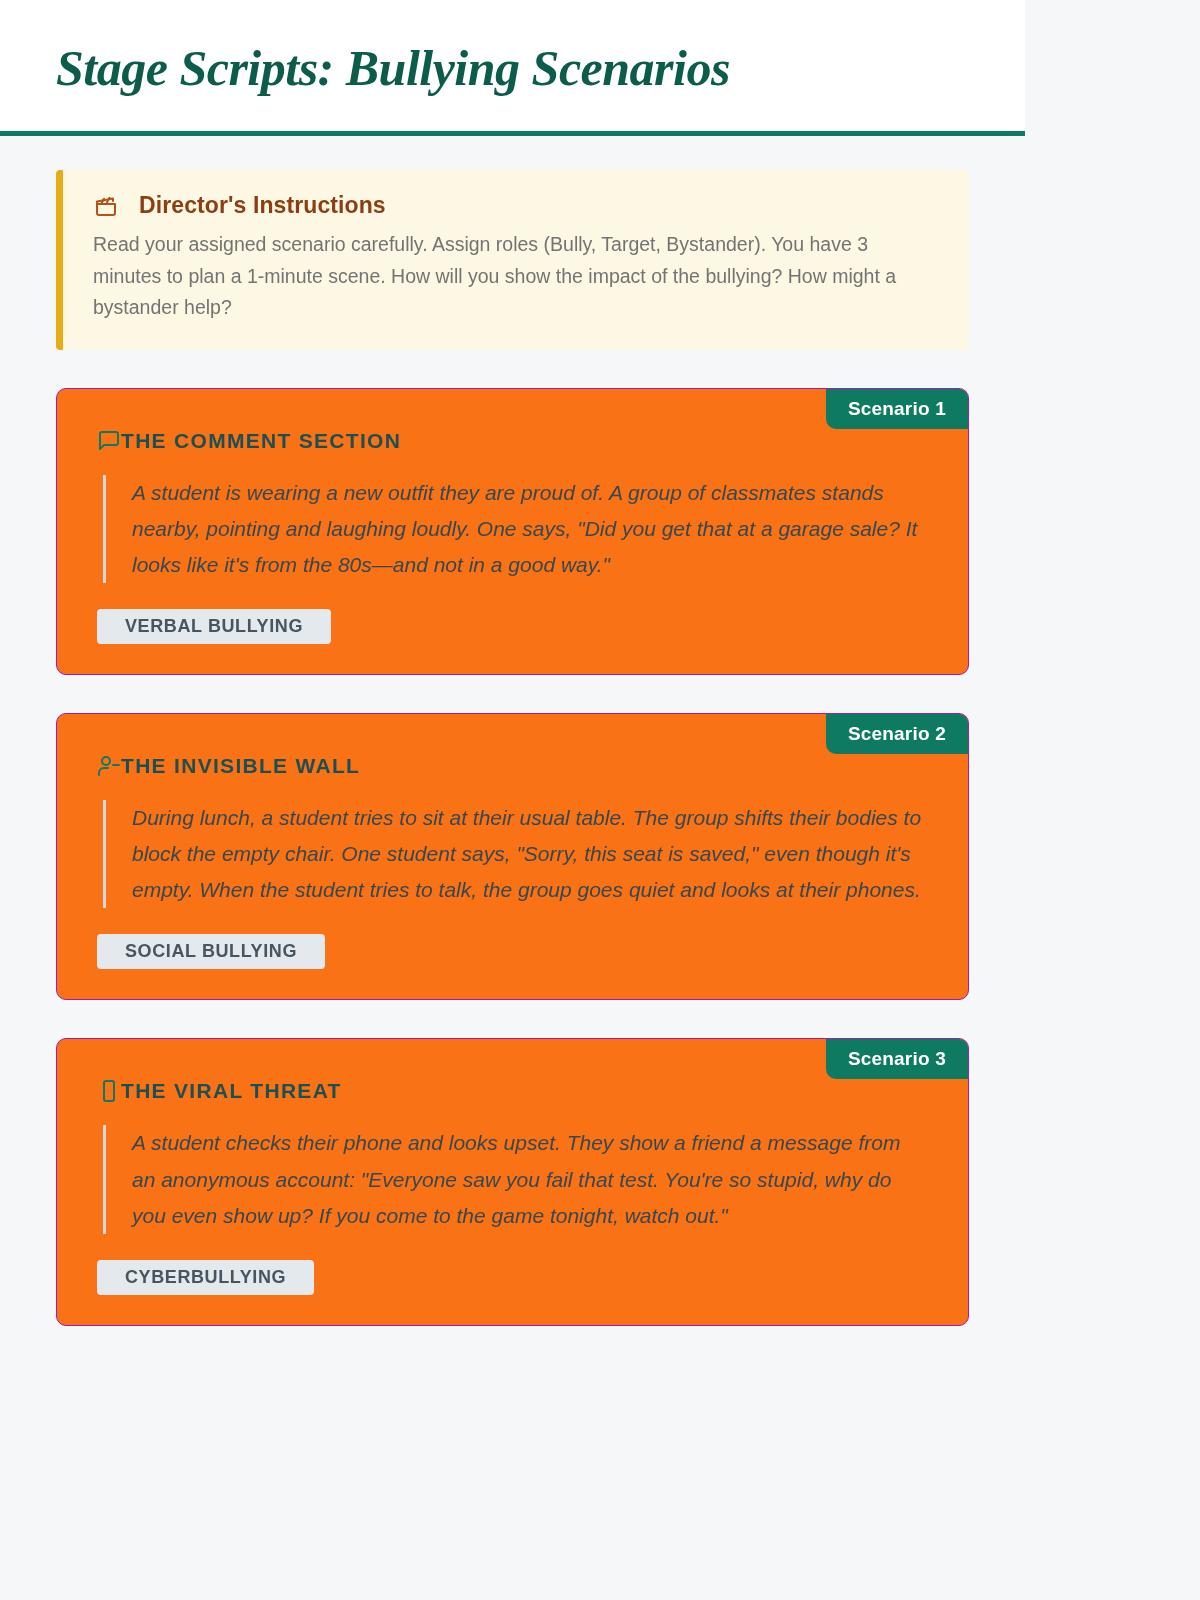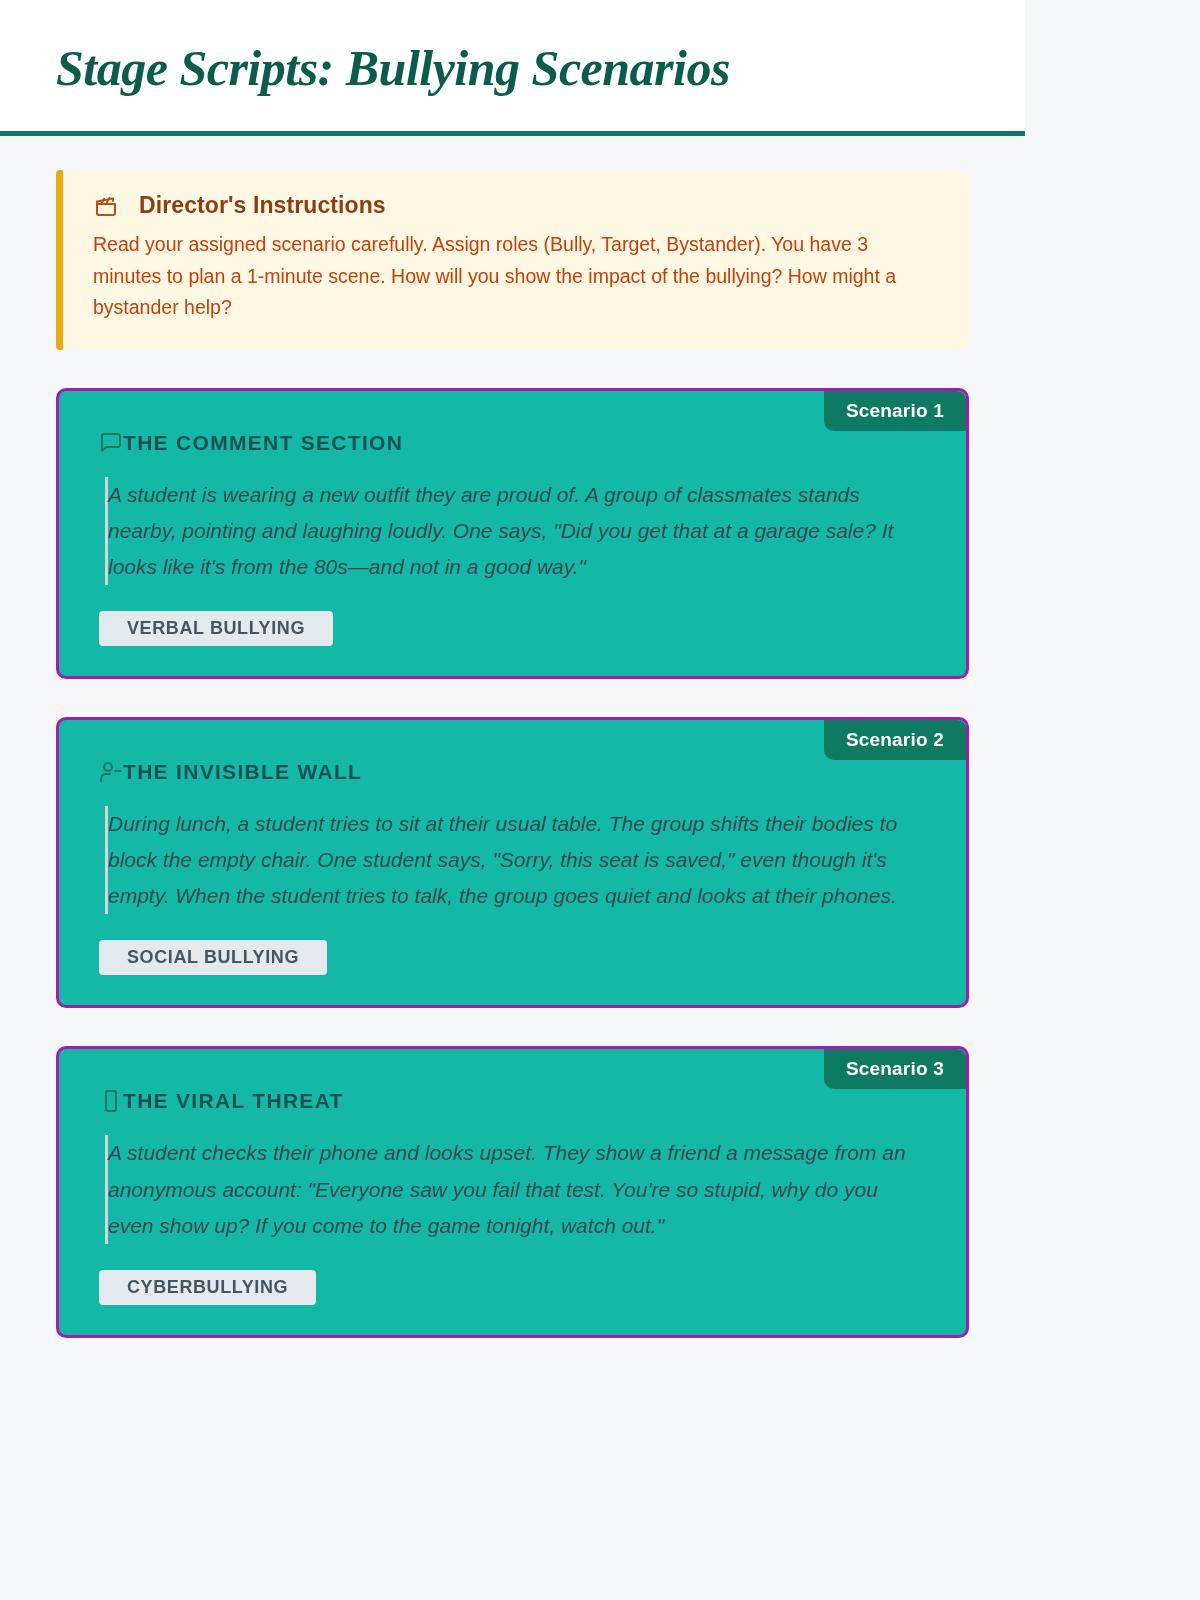--- a/index.html
+++ b/index.html
@@ -100,30 +100,30 @@
   }
   .callout-title {
     font-size: 23px;
     font-weight: 700;
     color: #8c3d12;
     letter-spacing: 0.1px;
   }
   .callout-text {
     font-size: 19.5px;
     line-height: 1.62;
-    color: #c2410c;
+    color: #737373;
     margin: 0;
     max-width: 1010px;
   }
 
   
   .card {
     position: relative;
-    background: #14b8a6;
-    border: 3px solid #a21caf;
+    background: #f97316;
+    border: 1px solid #a21caf;
     border-radius: 10px;
     padding: 40px 40px 30px 40px;
     box-sizing: border-box;
     margin-bottom: 38px;
   }
   .card-badge {
     position: absolute;
     top: 0;
     right: 0;
     background: #0e7a62;
@@ -149,20 +149,21 @@
   }
   .card-title {
     font-size: 21px;
     font-weight: 700;
     letter-spacing: 1.3px;
     color: #1c4f53;
     text-transform: uppercase;
   }
   .scene-text {
     border-left: 3px solid #cfd9dd;
+    padding-left: 26px;
     margin: 0 0 26px 6px;
     font-size: 21px;
     font-style: italic;
     line-height: 1.72;
     color: #37474f;
     max-width: 1005px;
   }
   .tag {
     display: inline-block;
     background: #e4e9ee;

